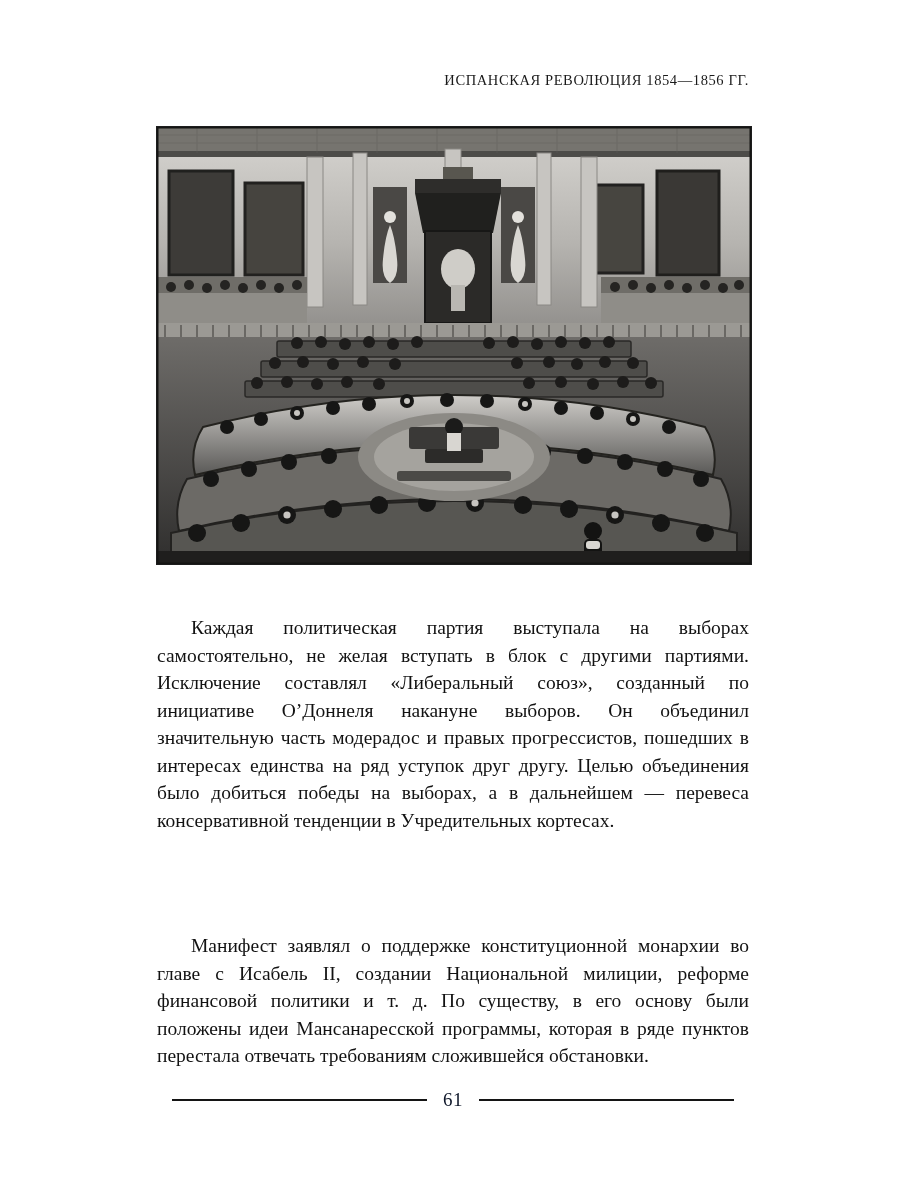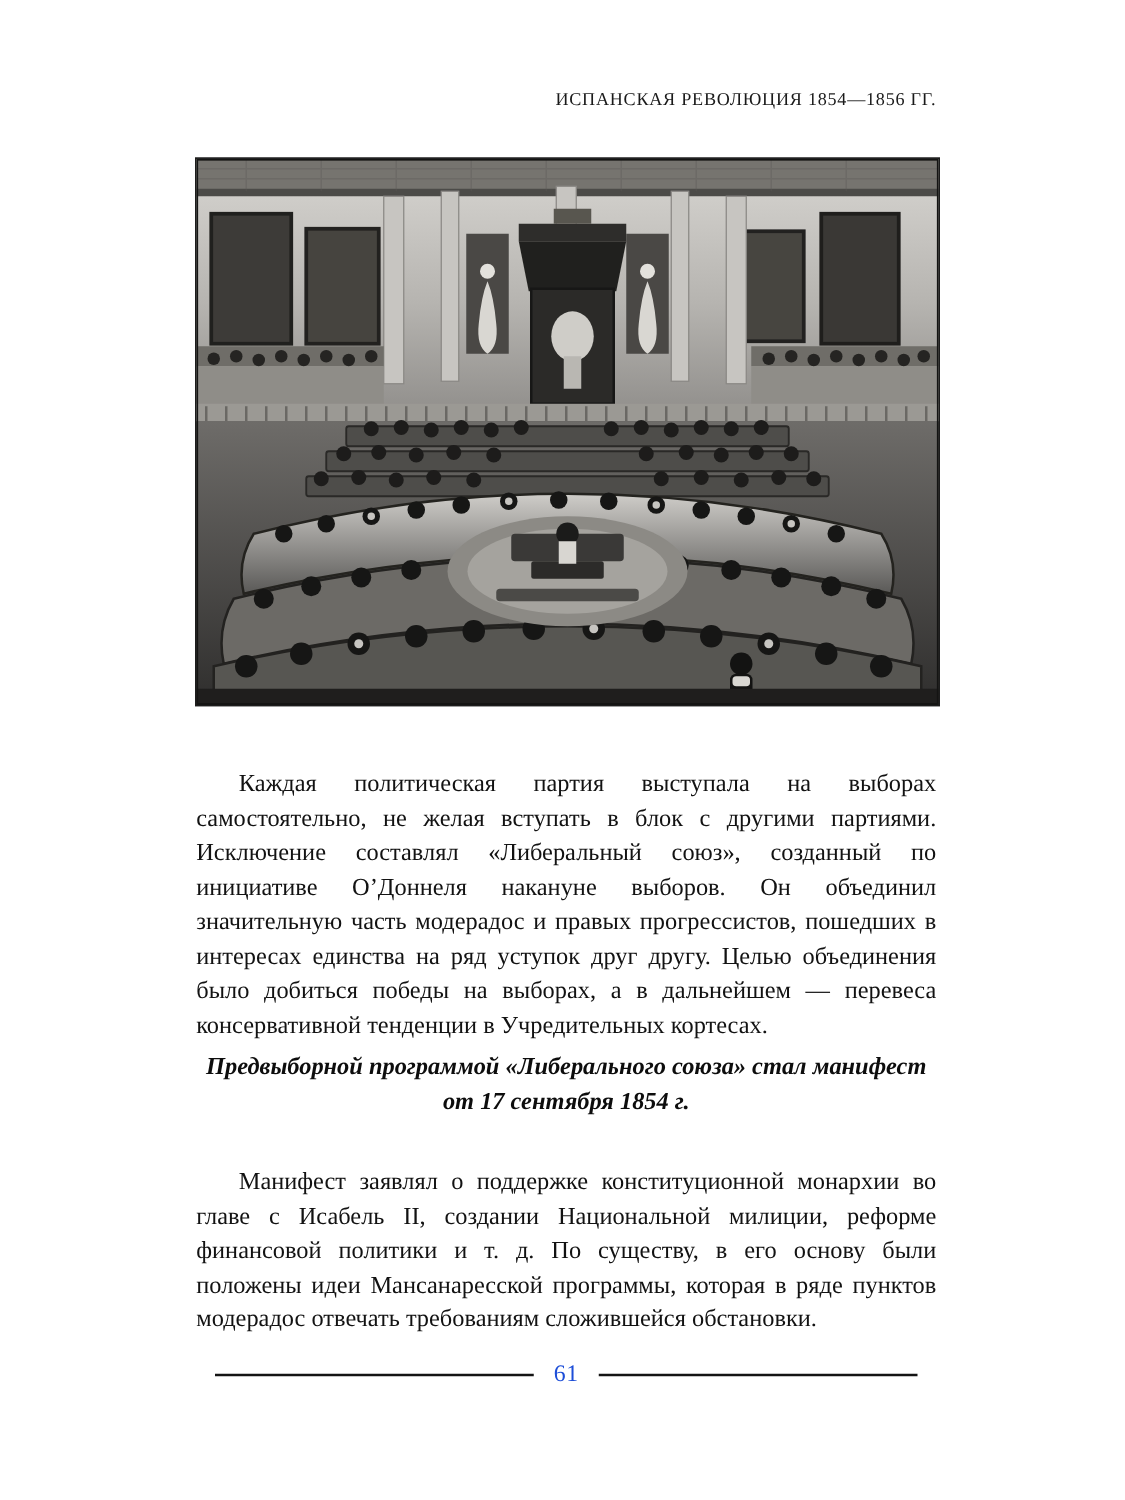--- a/index.html
+++ b/index.html
@@ -95,21 +95,21 @@
     justify-content: center;
   }
   .folio-rule {
     flex: 1 1 auto;
     height: 0;
     border-top: 2px solid #141414;
   }
   .folio-num {
     font-size: 19px;
     padding: 0 16px;
-    color: #1d4ed8;
+    color: #0f172a;
     letter-spacing: 0.5px;
   }
 </style>
 </head>
 <body>
 
 <div class="page">
 
   <div class="running-head">
     <span>ИСПАНСКАЯ РЕВОЛЮЦИЯ 1854—1856 гг.</span>
@@ -329,24 +329,23 @@
       <rect x="0" y="424" width="594" height="13" fill="#1f1e1d"></rect>
 
       <rect x="0" y="0" width="594" height="437" fill="none" stroke="#141413" stroke-width="3"></rect>
     </svg>
   </div>
 
   <div class="col p1">
     <span class="indent"></span><span>Каждая политическая партия выступала на выборах самостоятельно, не желая вступать в блок с другими партиями. Исключение составлял «Либеральный союз», созданный по инициативе О’Доннеля накануне выборов. Он объединил значительную часть модерадос и правых прогрессистов, пошедших в интересах единства на ряд уступок друг другу. Целью объединения было добиться победы на выборах, а в дальнейшем — перевеса консервативной тенденции в Учредительных кортесах.</span>
   </div>
 
-  <div class="subhead">Предвыборной программой «Либерального союза» стал манифест от 17 сентября 1854 г.</div>
 
   <div class="col p2">
-    <span class="indent"></span><span>Манифест заявлял о поддержке конституционной монархии во главе с Исабель II, создании Национальной милиции, реформе финансовой политики и т. д. По существу, в его основу были положены идеи Мансанаресской программы, которая в ряде пунктов модерадос отвечать требованиям сложившейся обстановки.</span>
+    <span class="indent"></span><span>Манифест заявлял о поддержке конституционной монархии во главе с Исабель II, создании Национальной милиции, реформе финансовой политики и т. д. По существу, в его основу были положены идеи Мансанаресской программы, которая в ряде пунктов перестала отвечать требованиям сложившейся обстановки.</span>
   </div>
 
   <div class="folio-wrap">
     <span class="folio-rule"></span>
     <span class="folio-num">61</span>
     <span class="folio-rule"></span>
   </div>
 
 </div>
 

